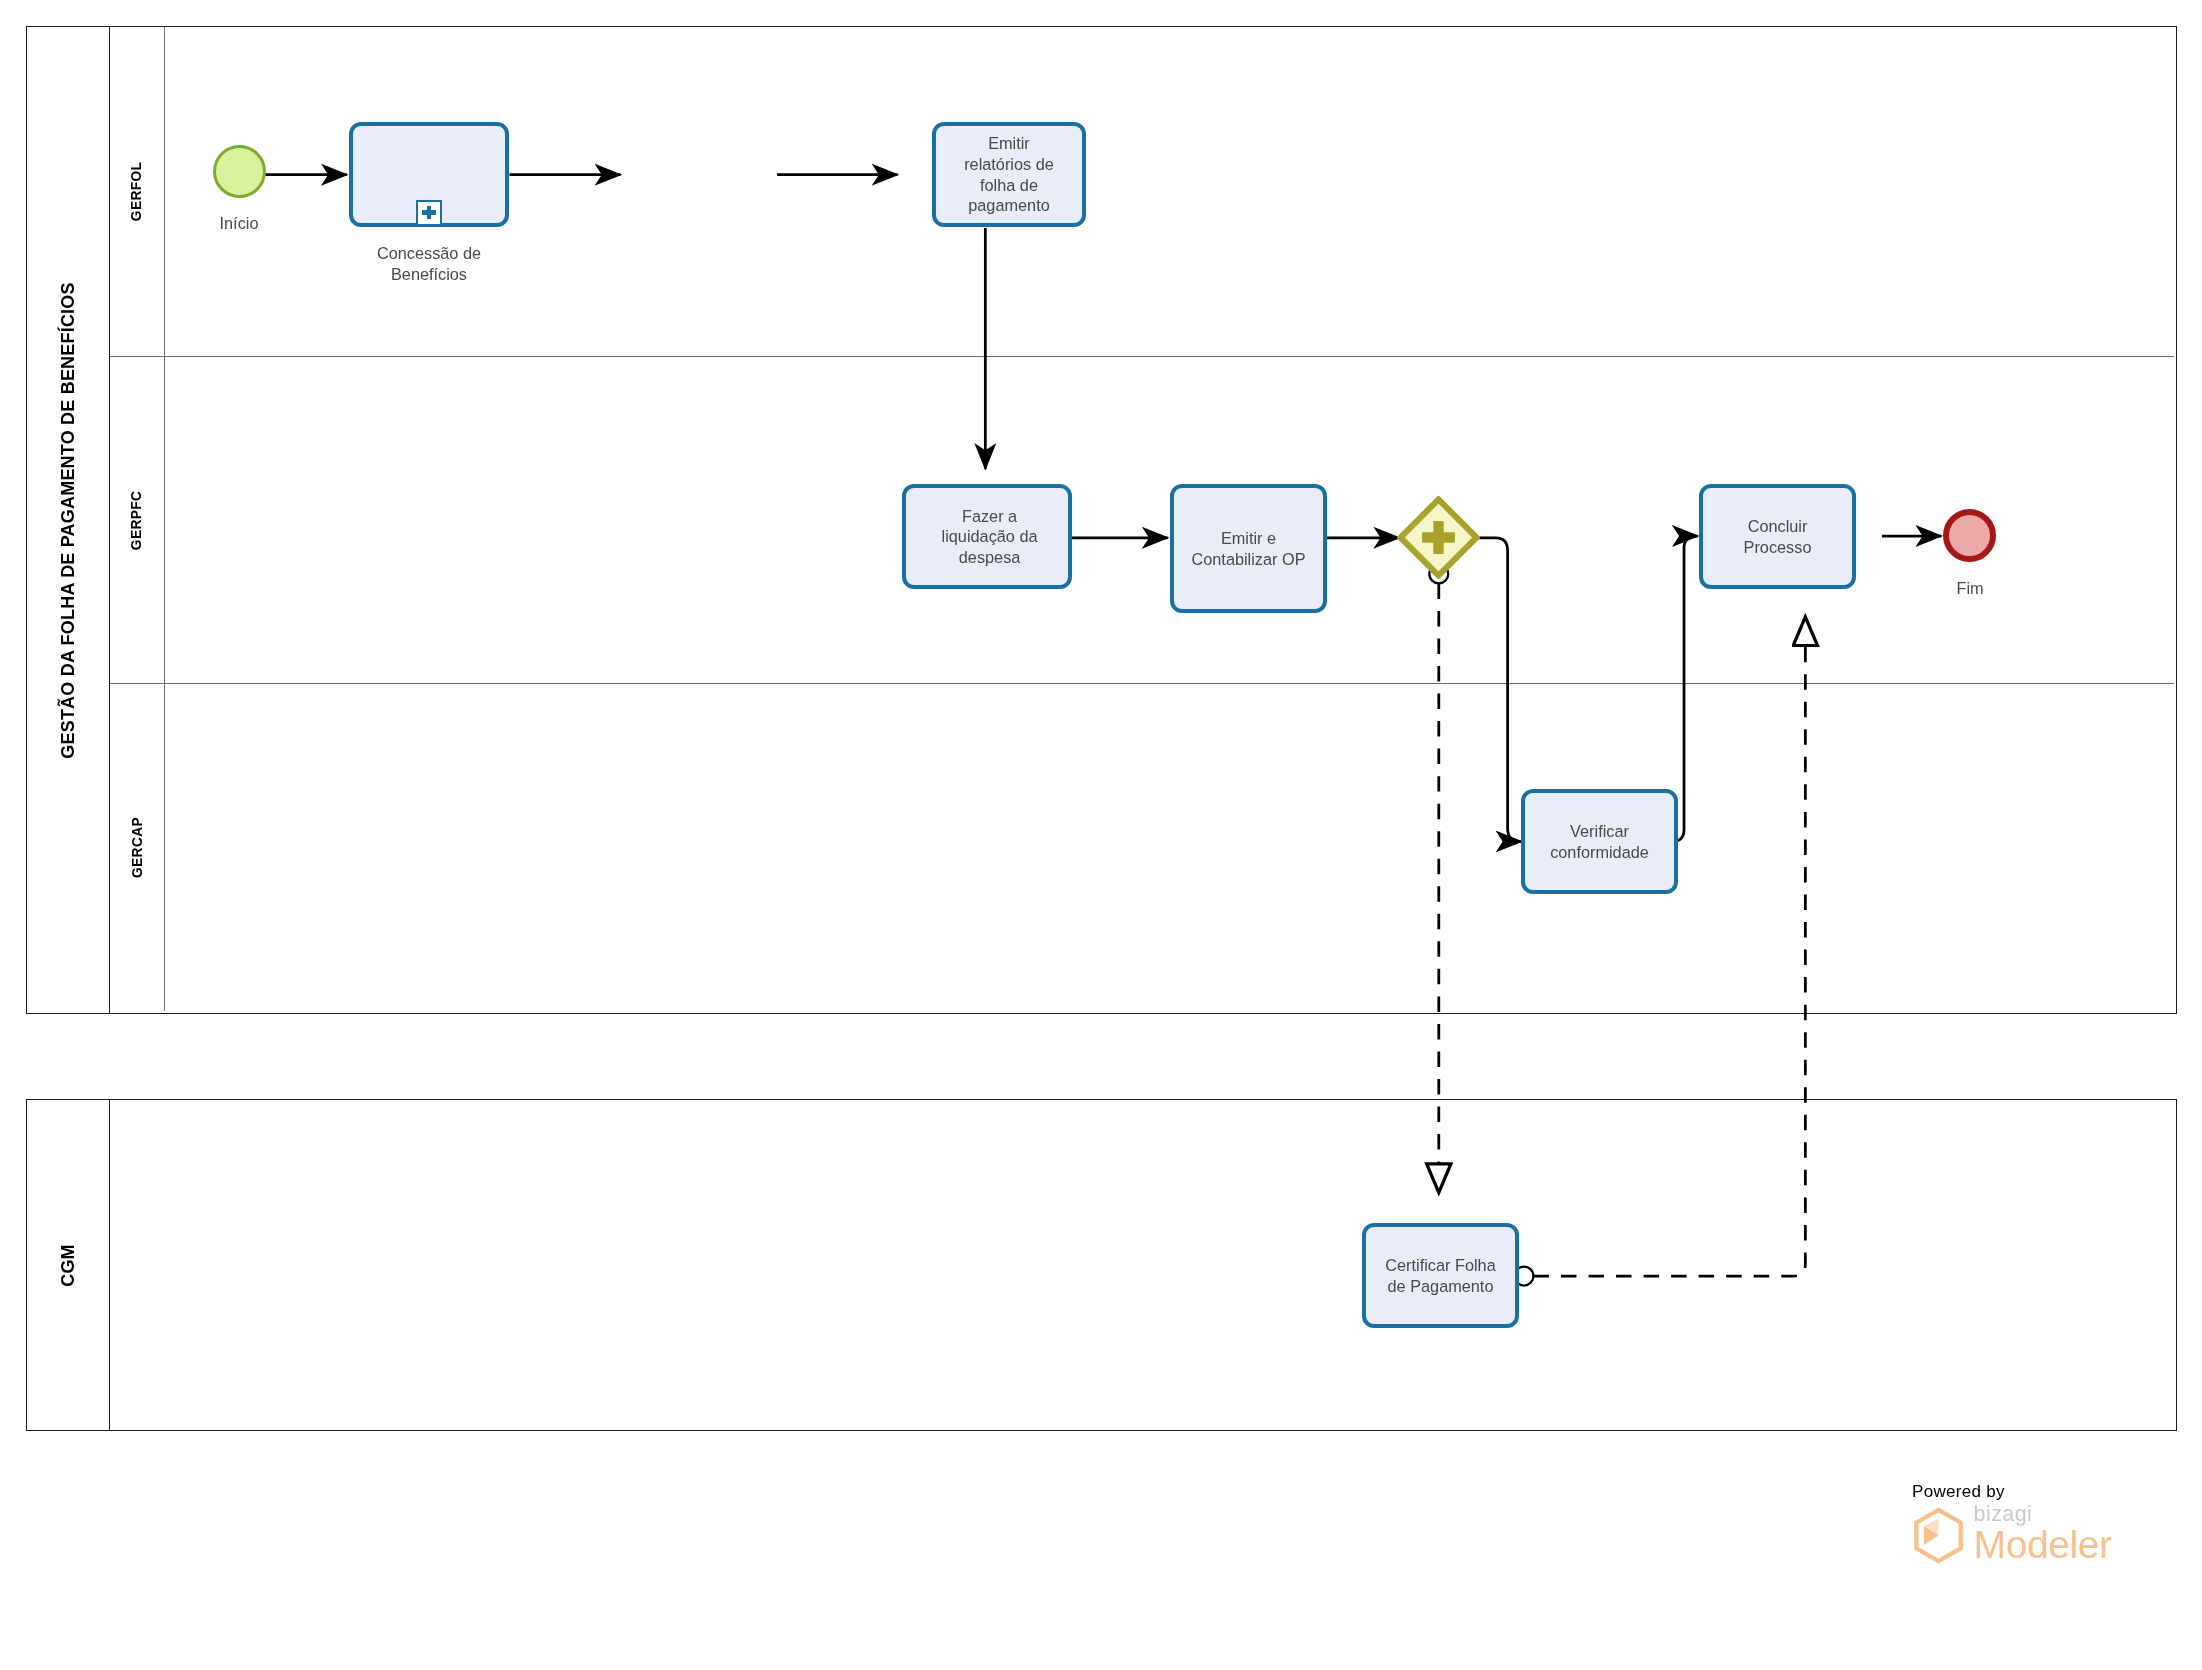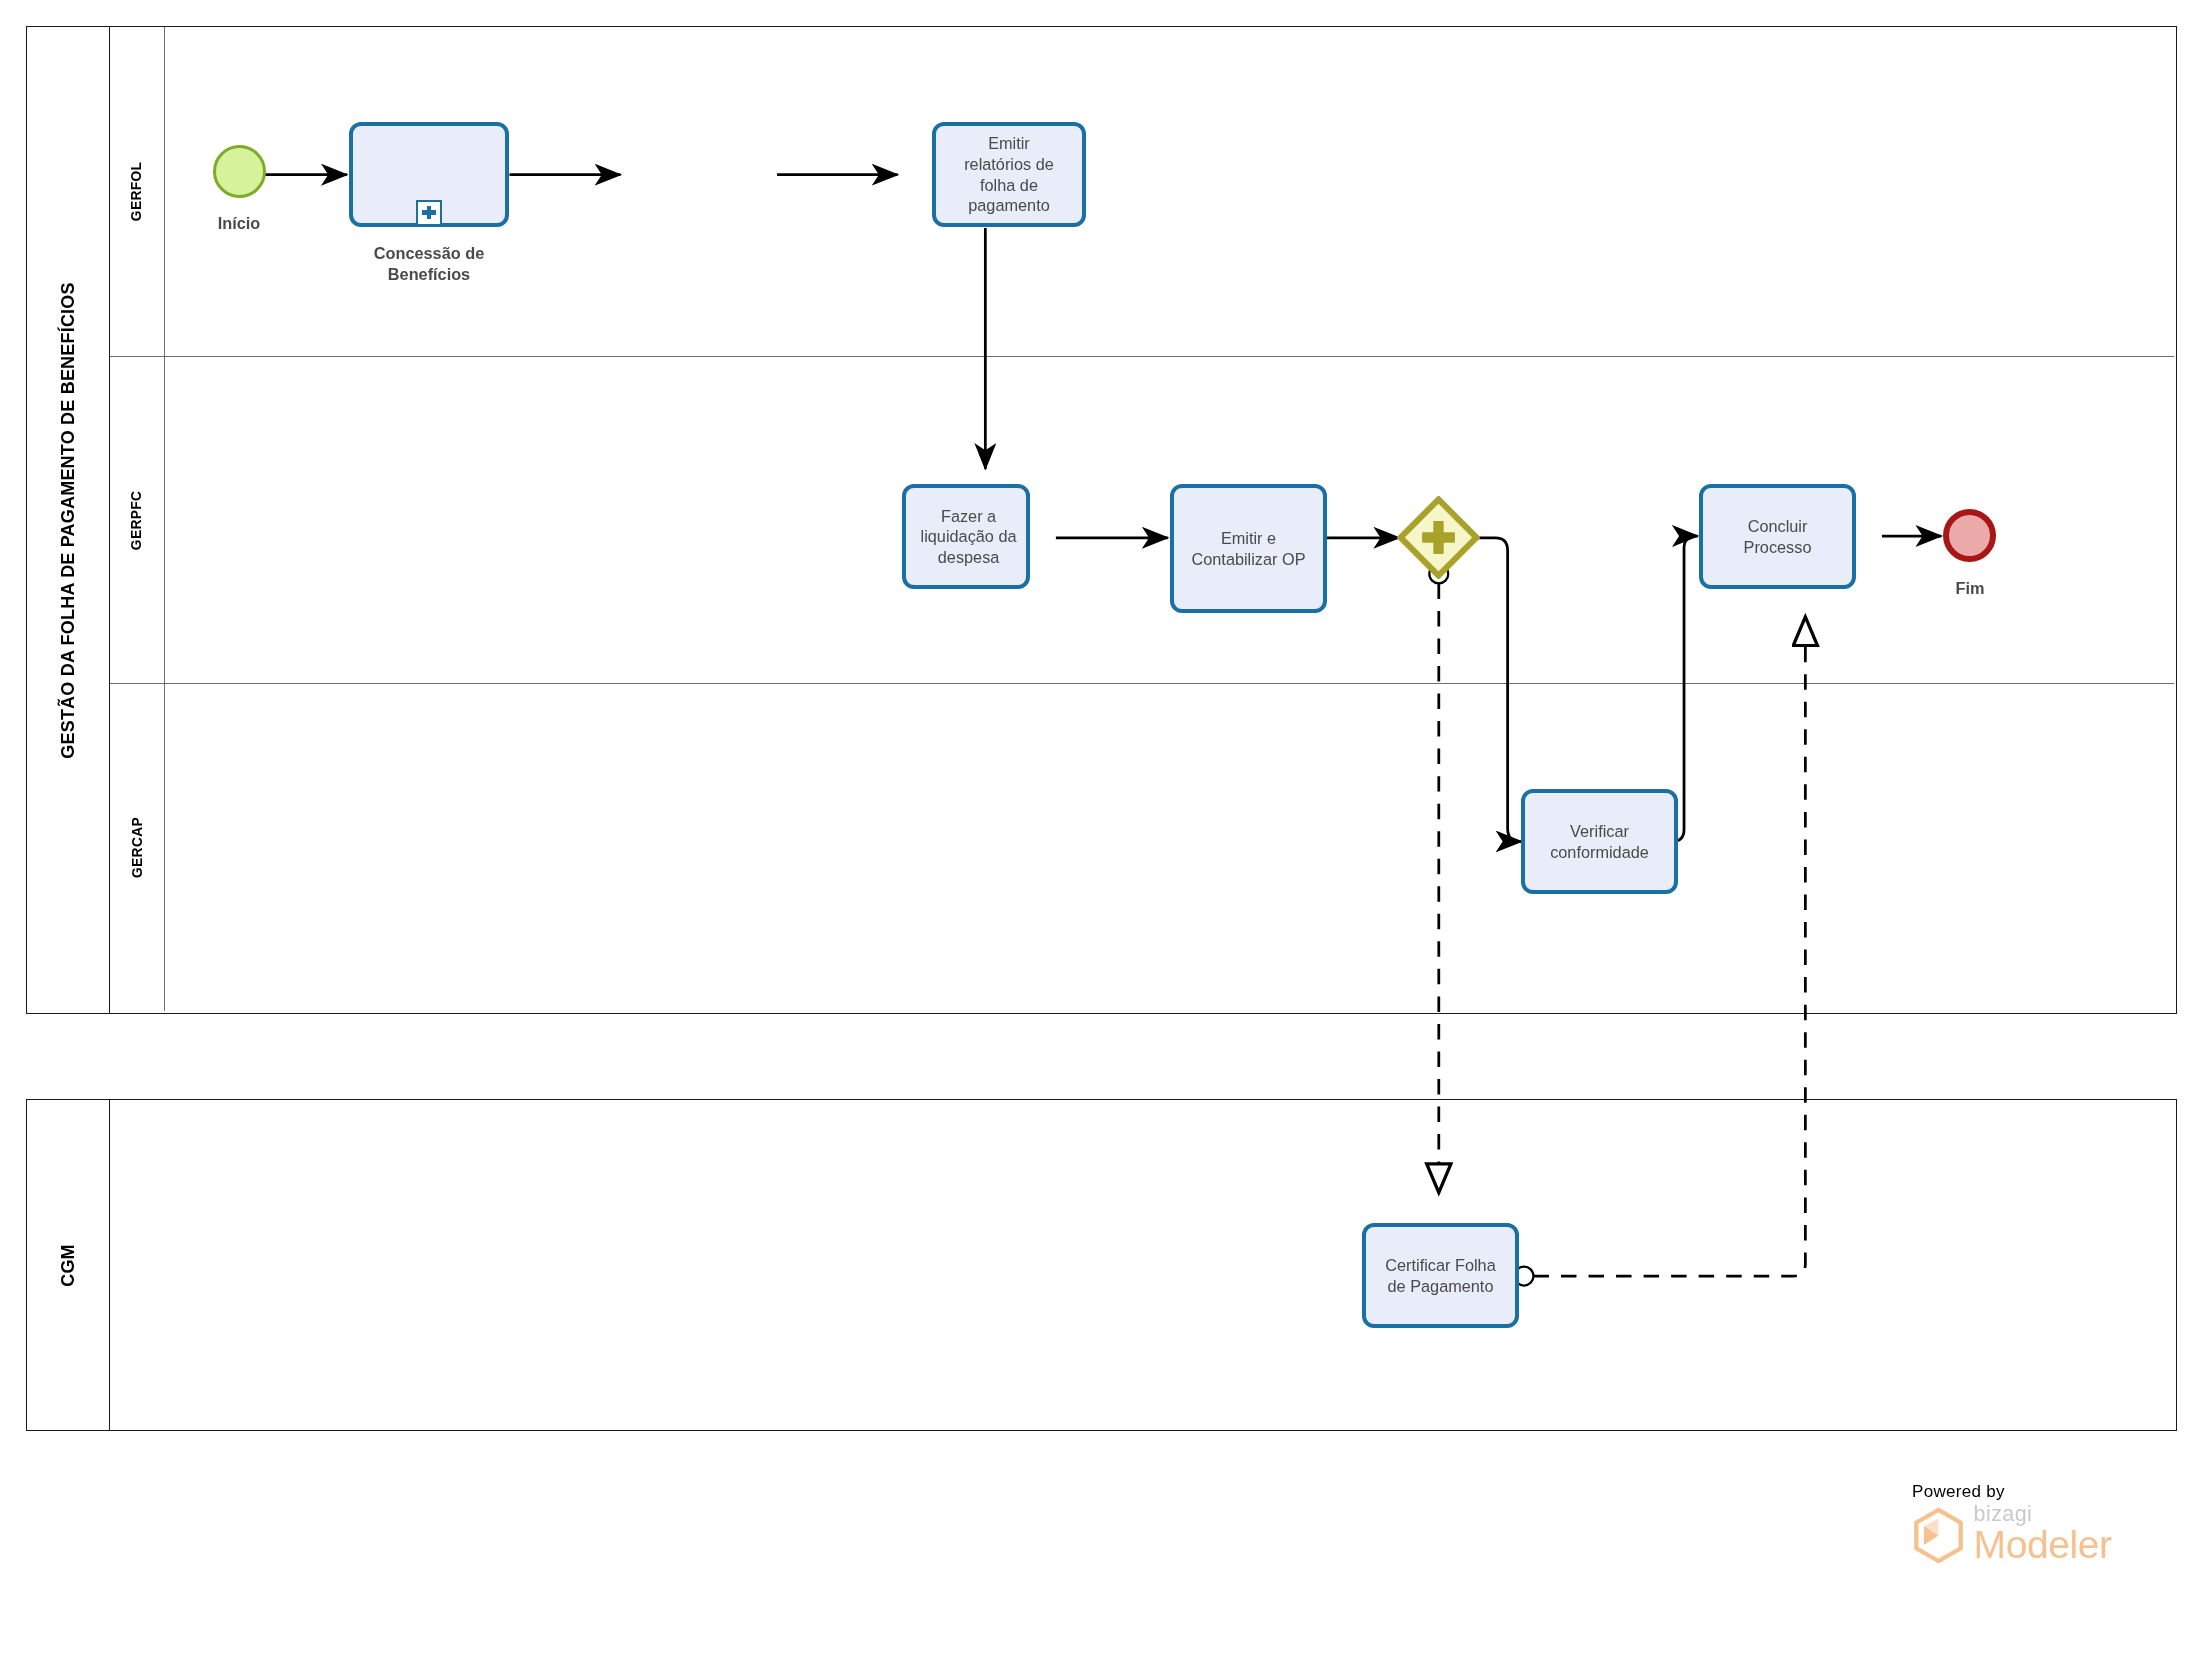--- a/index.html
+++ b/index.html
@@ -117,21 +117,20 @@
     border: 6px solid #a81717;
   }
   .shape-caption {
     position: absolute;
     text-align: center;
     font-size: 16.3px;
     color: #4a4a4a;
     line-height: 1.26;
     white-space: pre-line;
     z-index: 5;
-    font-weight: bold;
   }
   .gateway {
     position: absolute;
     z-index: 6;
   }
   
   .flow-svg {
     position: absolute;
     left: 0; top: 0;
     width: 2203px; height: 1671px;
@@ -249,21 +248,21 @@
 Benefícios</div>
 
 
   <div class="task" style="left:900px; top:122px; width:154px; height:105px;margin-left:32px;">
     <span class="task-label">Emitir
 relatórios de
 folha de
 pagamento</span>
   </div>
 
-  <div class="task" style="left:902px; top:484px; width:128px; height:105px;padding-left:12px;">
+  <div class="task" style="left:902px; top:484px; width:170px; height:105px;padding-left:12px;">
     <span class="task-label">Fazer a
 liquidação da
 despesa</span>
   </div>
 
   <div class="task" style="left:1170px; top:484px; width:157px; height:129px;">
     <span class="task-label">Emitir e
 Contabilizar OP</span>
   </div>
 

